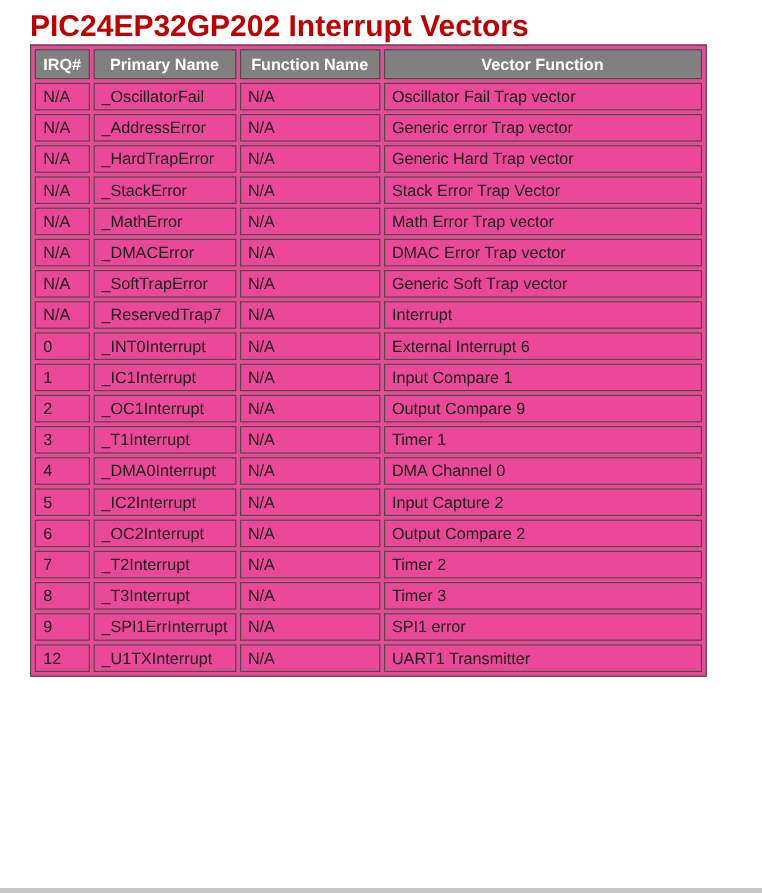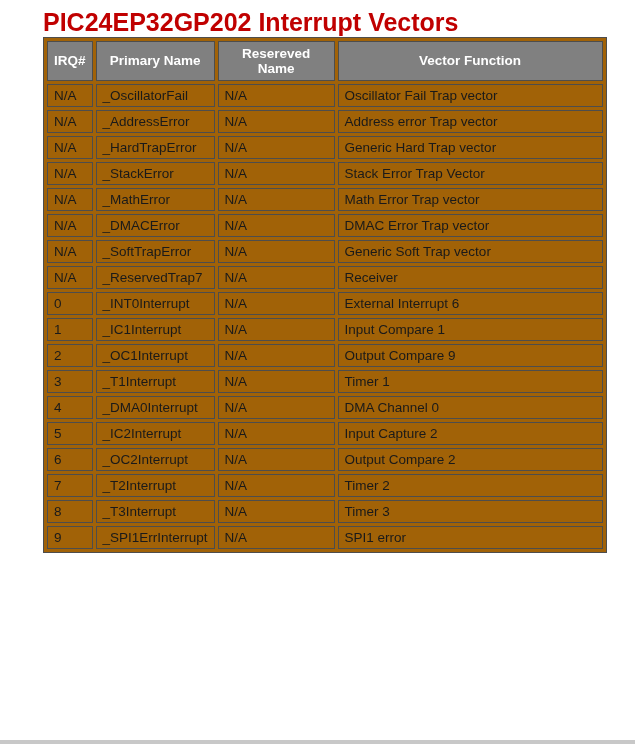--- a/index.html
+++ b/index.html
@@ -7,41 +7,40 @@
     margin: 0;
     padding: 0;
     background: #ffffff;
     width: 635px;
     height: 744px;
     overflow: hidden;
     font-family: "Liberation Sans", sans-serif;
     color: #222222;
   }
   .page {
-    padding: 6px 0 0 15px;
-    margin-left: 28px;
+    padding: 6px 0 0 25px;
   }
   h1.page-title {
     margin: 2px 0 0 0;
     font-size: 25px;
     line-height: 1.15;
     font-weight: bold;
     color: #c00000;
     letter-spacing: 0px;
   }
   p.intro {
     margin: 27px 0 13px 0;
     font-size: 13.5px;
     color: #2b2b2b;
   }
   table.vectors {
     border-collapse: separate;
     border-spacing: 3px;
     border: 1px solid #4d4d4d;
-    background: #a16207;
+    background: #ec4899;
   }
   table.vectors th {
     background: #808080;
     color: #ffffff;
     font-weight: bold;
     font-size: 13.5px;
     text-align: center;
     border: 1px solid #4d4d4d;
     padding: 4px 6px;
     height: 24px;
@@ -73,36 +72,36 @@
 
 <div class="page">
   <h1 class="page-title">PIC24EP32GP202 Interrupt Vectors</h1>
 
 
   <table class="vectors">
     <thead>
       <tr>
         <th>IRQ#</th>
         <th>Primary Name</th>
-        <th>Resereved Name</th>
+        <th>Function Name</th>
         <th>Vector Function</th>
       </tr>
     </thead>
     <tbody>
         <tr>
           <td>N/A</td>
           <td>_OscillatorFail</td>
           <td>N/A</td>
           <td>Oscillator Fail Trap vector</td>
         </tr>
         <tr>
           <td>N/A</td>
           <td>_AddressError</td>
           <td>N/A</td>
-          <td>Address error Trap vector</td>
+          <td>Generic error Trap vector</td>
         </tr>
         <tr>
           <td>N/A</td>
           <td>_HardTrapError</td>
           <td>N/A</td>
           <td>Generic Hard Trap vector</td>
         </tr>
         <tr>
           <td>N/A</td>
           <td>_StackError</td>
@@ -124,21 +123,21 @@
         <tr>
           <td>N/A</td>
           <td>_SoftTrapError</td>
           <td>N/A</td>
           <td>Generic Soft Trap vector</td>
         </tr>
         <tr>
           <td>N/A</td>
           <td>_ReservedTrap7</td>
           <td>N/A</td>
-          <td>Receiver</td>
+          <td>Interrupt</td>
         </tr>
         <tr>
           <td>0</td>
           <td>_INT0Interrupt</td>
           <td>N/A</td>
           <td>External Interrupt 6</td>
         </tr>
         <tr>
           <td>1</td>
           <td>_IC1Interrupt</td>
@@ -185,18 +184,24 @@
           <td>8</td>
           <td>_T3Interrupt</td>
           <td>N/A</td>
           <td>Timer 3</td>
         </tr>
         <tr>
           <td>9</td>
           <td>_SPI1ErrInterrupt</td>
           <td>N/A</td>
           <td>SPI1 error</td>
+        </tr>
+        <tr>
+          <td>12</td>
+          <td>_U1TXInterrupt</td>
+          <td>N/A</td>
+          <td>UART1 Transmitter</td>
         </tr>
       </tbody>
   </table>
 </div>
 
 <div class="hscrollbar"></div>
 
 </body></html>

